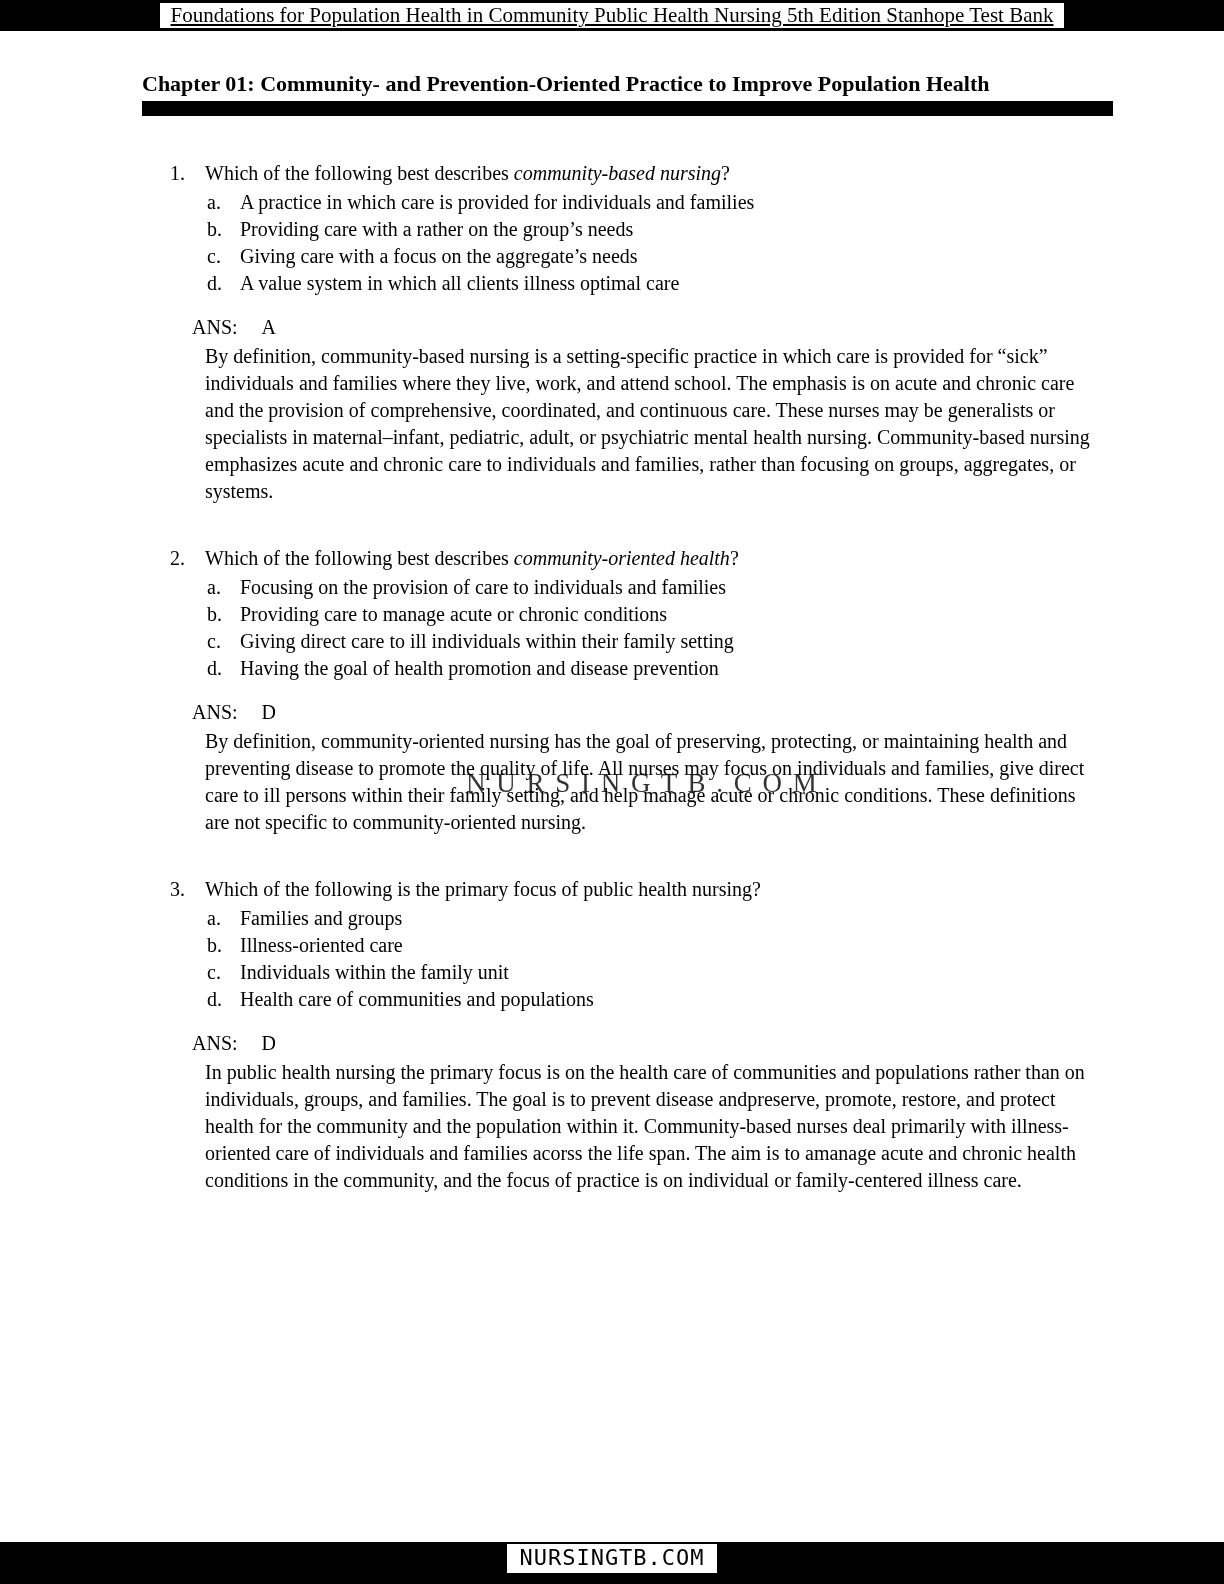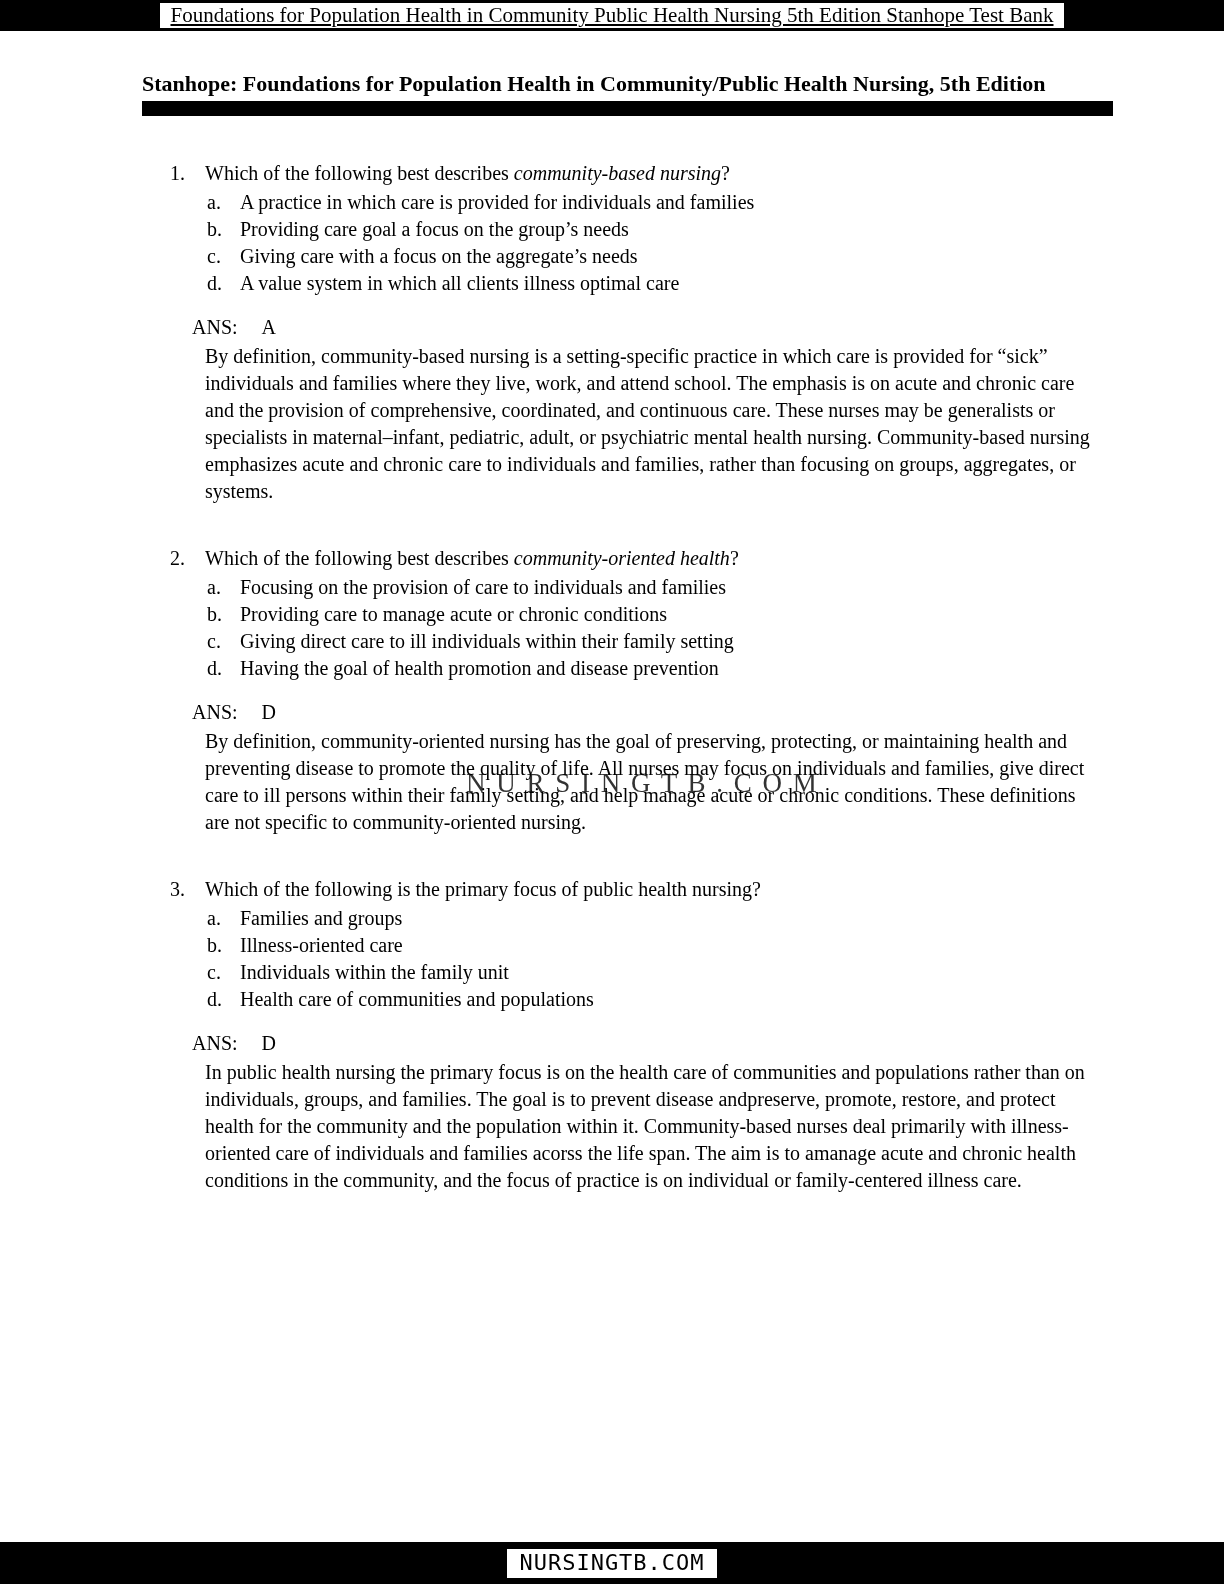--- a/index.html
+++ b/index.html
@@ -97,21 +97,21 @@
   }
 
   
   .bottombar {
     position: absolute;
     bottom: 0; left: 0;
     width: 100%;
     height: 42px;
     background: #000000;
     display: flex;
-    align-items: center;
+    align-items: flex-start;
     justify-content: center;
   }
   .footer-box {
     background: #ffffff;
     border: 2px solid #000000;
     padding: 1px 12px 3px 12px;
     font-family: "DejaVu Sans Mono", monospace;
     font-size: 22px;
     letter-spacing: 1px;
     white-space: nowrap;
@@ -122,41 +122,41 @@
 
 <div class="topbar">
   <div class="banner-box">
     <span>Foundations for Population Health in Community Public Health Nursing 5th Edition Stanhope Test Bank</span>
   </div>
 </div>
 
 <div class="content">
 
   <div class="chapter-title">
-    <div>Stanhope: Foundations for Population Health in Community/Public Health Nursing, 5th Edition</div>
+    <div>Chapter 01: Community- and Prevention-Oriented Practice to Improve Population Health</div>
   </div>
 
   <div class="heading-rule"></div>
 
 
   <div class="questions">
 
     <div class="question">
       <div class="q-row">
         <span class="q-num">1.</span>
         <span class="q-text"><span>Which of the following best describes </span><i>community-based nursing</i><span>?</span></span>
       </div>
       <div class="options">
         <div class="option">
           <span class="opt-letter">a.</span>
           <span class="opt-text">A practice in which care is provided for individuals and families</span>
         </div>
         <div class="option">
           <span class="opt-letter">b.</span>
-          <span class="opt-text">Providing care goal a focus on the group’s needs</span>
+          <span class="opt-text">Providing care with a rather on the group’s needs</span>
         </div>
         <div class="option">
           <span class="opt-letter">c.</span>
           <span class="opt-text">Giving care with a focus on the aggregate’s needs</span>
         </div>
         <div class="option">
           <span class="opt-letter">d.</span>
           <span class="opt-text">A value system in which all clients illness optimal care</span>
         </div>
       </div>

